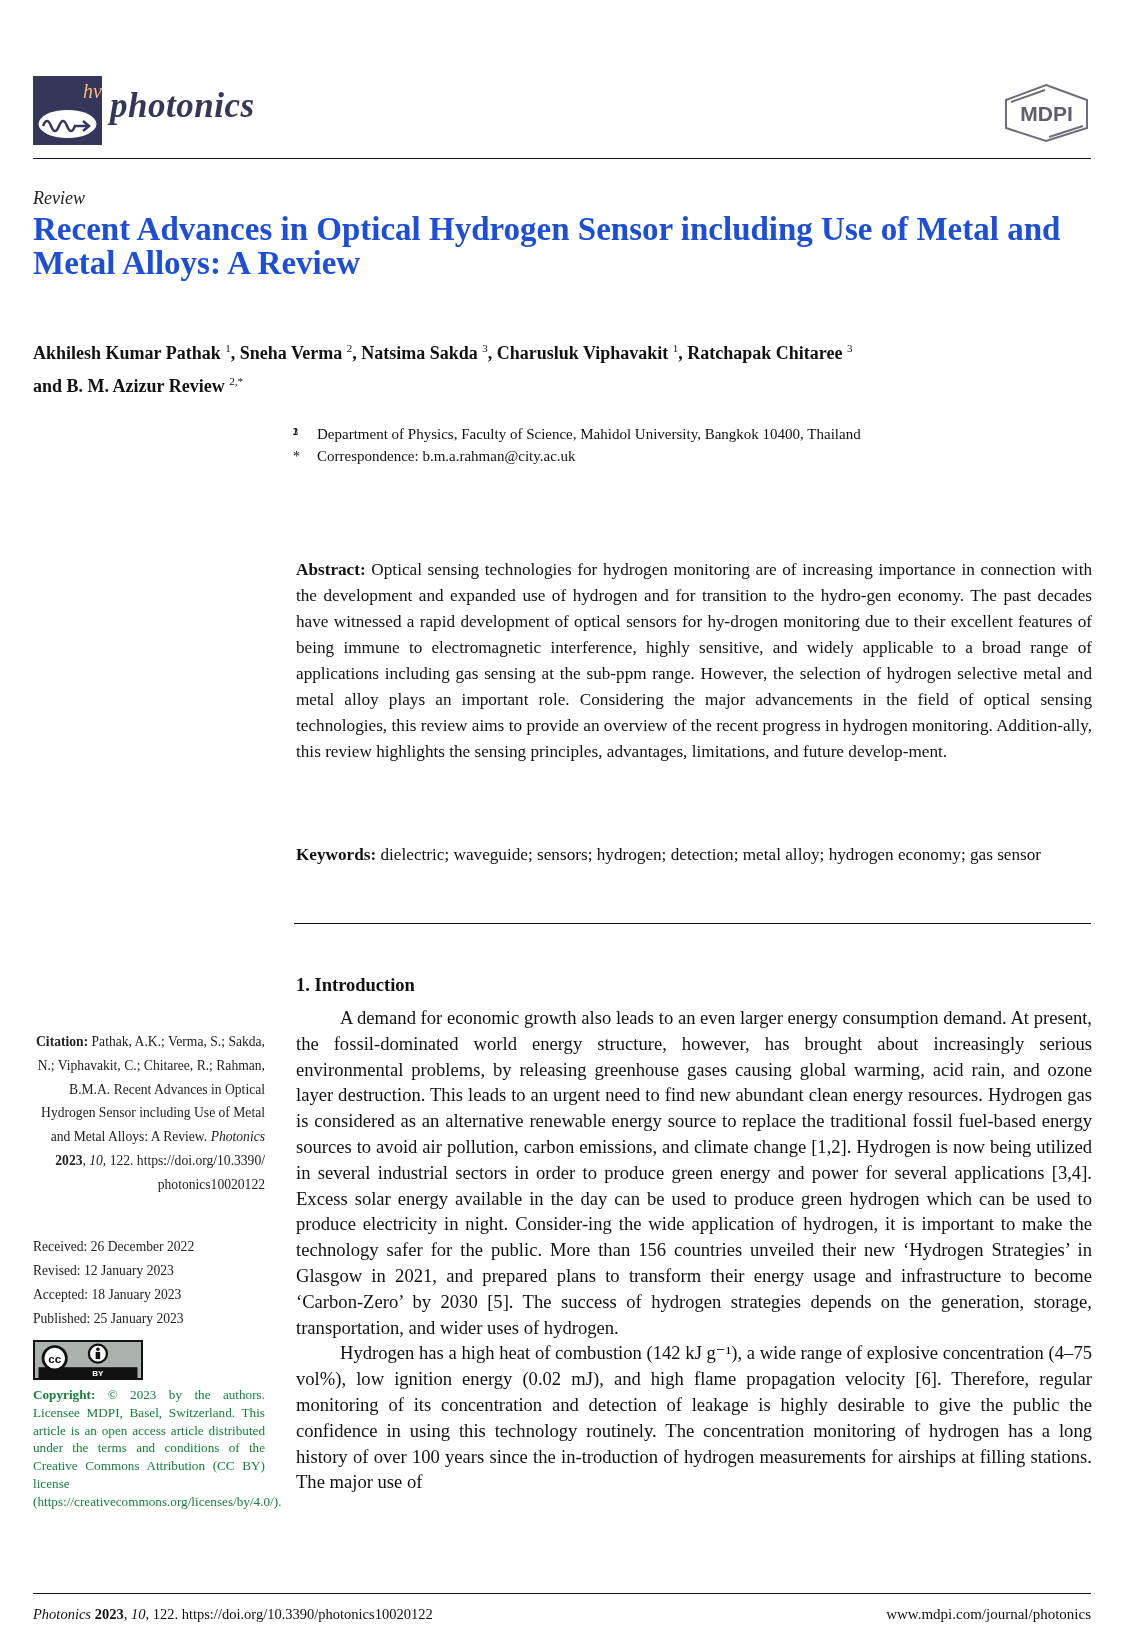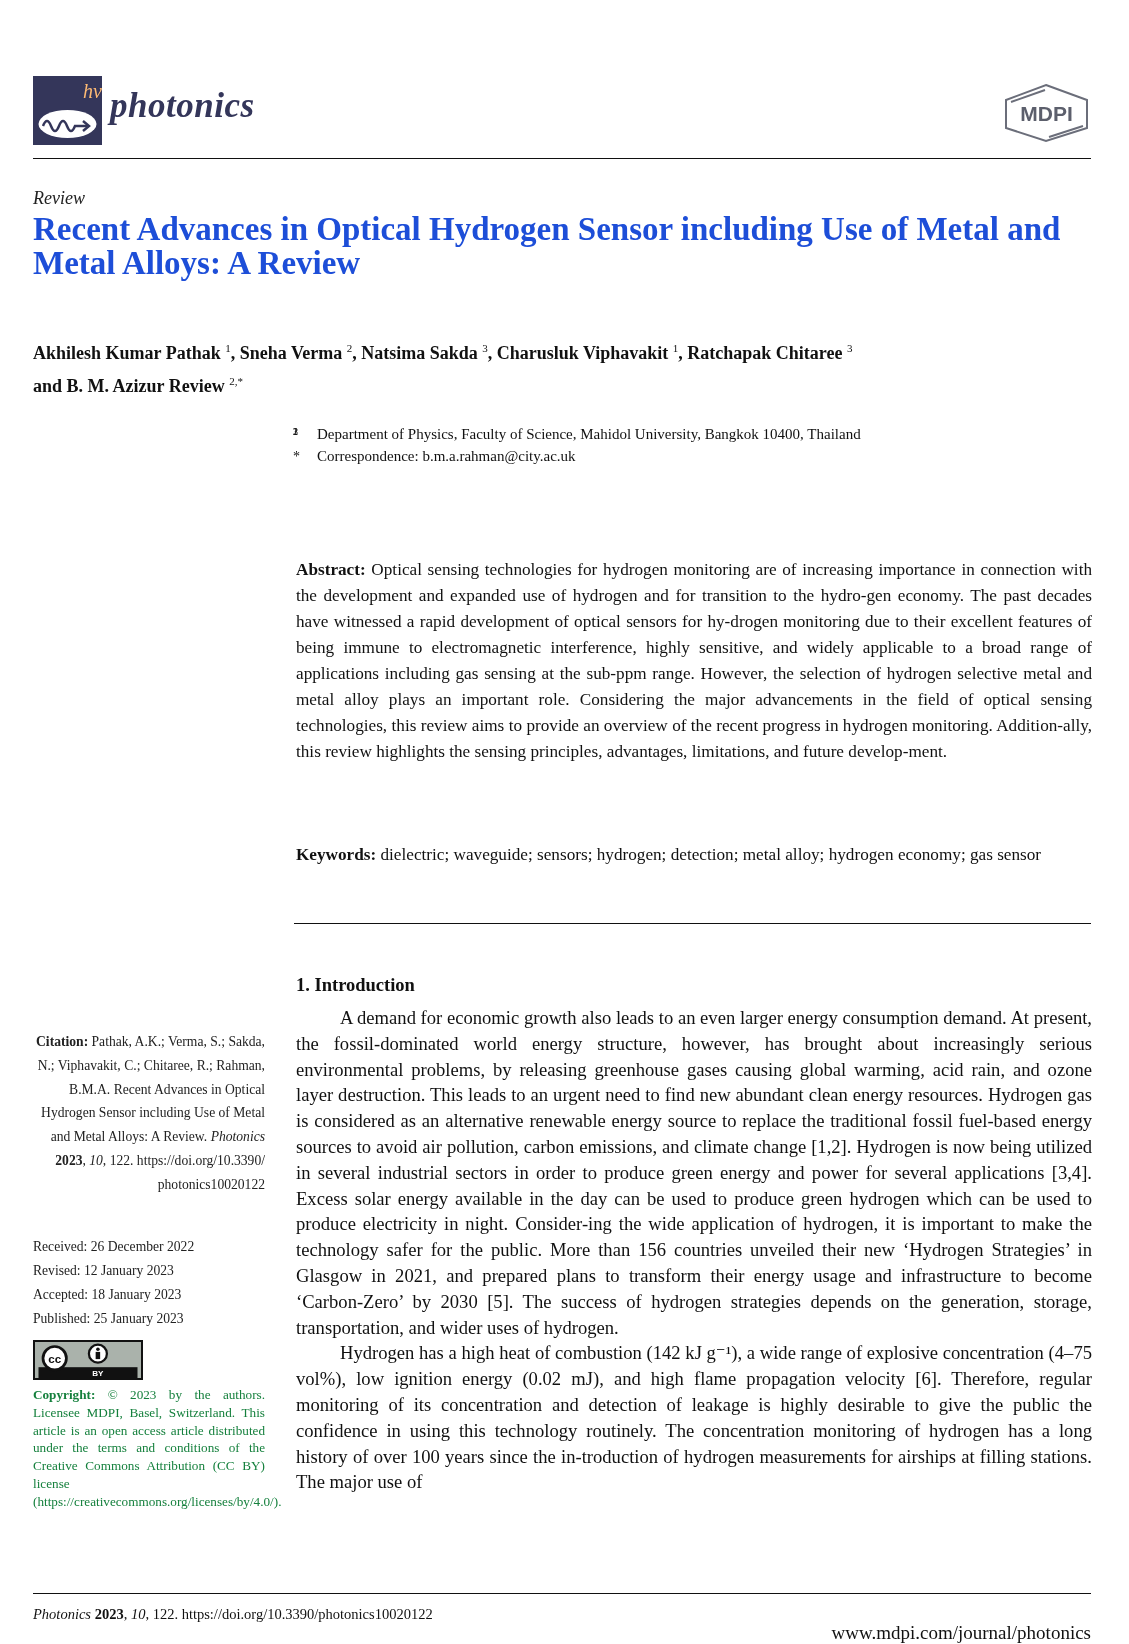--- a/index.html
+++ b/index.html
@@ -35,21 +35,21 @@
   .body-text p { margin: 0; text-indent: 44px; }
 
   
   .citation { left: 33px; top: 1030px; width: 232px; font-size: 13.6px; line-height: 23.8px; color: #222; text-align: right; }
   .dates { left: 33px; top: 1235px; width: 232px; font-size: 13.6px; line-height: 24px; color: #222; }
   .cc-badge { left: 33px; top: 1340px; width: 110px; height: 40px; background: #aab2ab; border: 2px solid #111; box-sizing: border-box; }
   .copyright { left: 33px; top: 1386px; width: 232px; font-size: 13.2px; line-height: 17.8px; text-align: justify; color: #15803d; }
 
   .footer-rule { left: 33px; top: 1593px; width: 1058px; height: 1px; background: #111; }
   .footer-left { left: 33px; top: 1606px; font-size: 14.5px; }
-  .footer-right { right: 38px; top: 1606px; font-size: 19px; margin-top: 16px; }
+  .footer-right { right: 38px; top: 1606px; font-size: 15px; }
 </style>
 </head>
 <body>
 
 <div class="abs logo-box">
   <div class="logo-hv">hv</div>
   <svg class="logo-oval" viewBox="0 0 61 32">
     <ellipse cx="30.5" cy="16" rx="29" ry="14" fill="#fff"></ellipse>
     <path d="M6 18 q4 -10 8 0 t8 0 t8 0 t8 0 l12 0" fill="none" stroke="#34365a" stroke-width="2.5"></path>
     <path d="M46 13 l6 5 l-6 5" fill="none" stroke="#34365a" stroke-width="2.5"></path>

